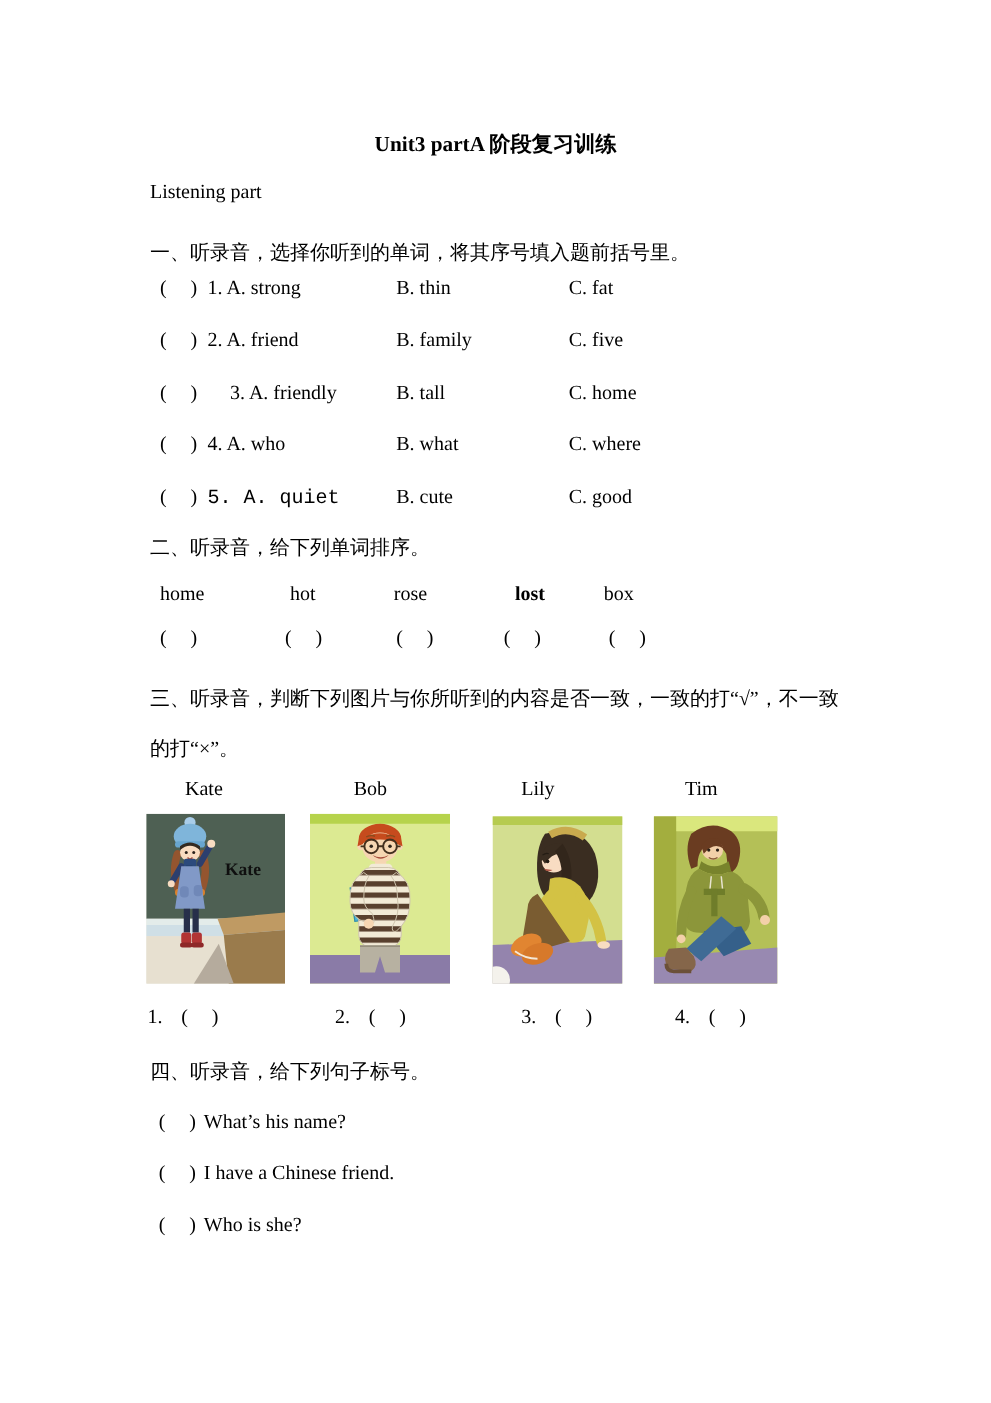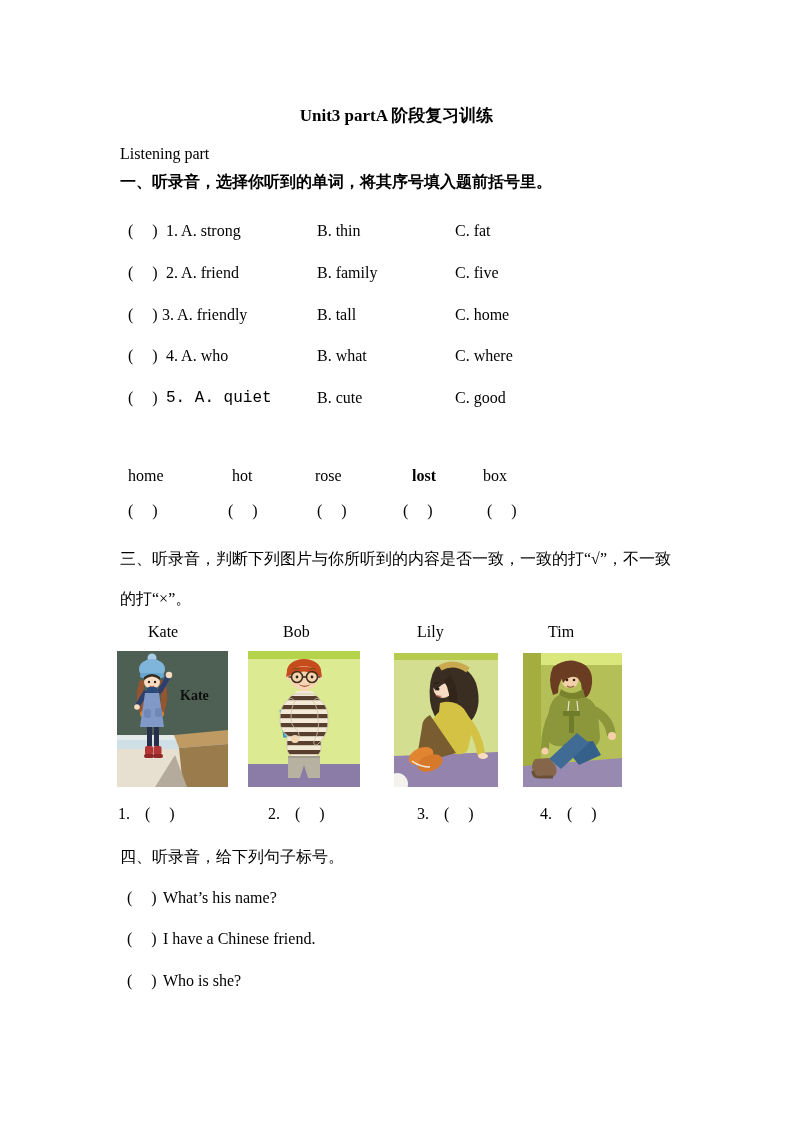--- a/index.html
+++ b/index.html
@@ -19,53 +19,54 @@
 </style>
 </head>
 <body>
 
 <div class="page">
 
   <div class="line title" style="top:104px; left:0;">Unit3 partA 阶段复习训练</div>
 
   <div class="line" style="top:145px; left:120px;">Listening part</div>
 
-  <div class="line" style="top:172px; left:120px;font-weight:bold;">一、听录音，选择你听到的单词，将其序号填入题前括号里。</div>
+  <div class="line" style="top:192px; left:120px;">一、听录音，选择你听到的单词，将其序号填入题前括号里。</div>
 
   <div class="line" style="top:222px; left:0; width:793px; height:22px;">
     <span class="cell" style="left:128px;"><span>(</span><span class="pgap"></span><span>)</span></span>
     <span class="cell" style="left:166px;">1. A. strong</span>
     <span class="cell" style="left:317px;">B. thin</span>
     <span class="cell" style="left:455px;">C. fat</span>
   </div>
   <div class="line" style="top:264px; left:0; width:793px; height:22px;">
     <span class="cell" style="left:128px;"><span>(</span><span class="pgap"></span><span>)</span></span>
     <span class="cell" style="left:166px;">2. A. friend</span>
     <span class="cell" style="left:317px;">B. family</span>
     <span class="cell" style="left:455px;text-align:right;">C. five</span>
   </div>
   <div class="line" style="top:306px; left:0; width:793px; height:22px;">
     <span class="cell" style="left:128px;"><span>(</span><span class="pgap"></span><span>)</span></span>
-    <span class="cell" style="left:162px;">3. A. friendly</span>
+    <span class="cell" style="left:184px;">3. A. friendly</span>
     <span class="cell" style="left:317px;">B. tall</span>
     <span class="cell" style="left:455px;">C. home</span>
   </div>
   <div class="line" style="top:347px; left:0; width:793px; height:22px;">
     <span class="cell" style="left:128px;"><span>(</span><span class="pgap"></span><span>)</span></span>
     <span class="cell" style="left:166px;">4. A. who</span>
     <span class="cell" style="left:317px;">B. what</span>
     <span class="cell" style="left:455px;">C. where</span>
   </div>
   <div class="line" style="top:389px; left:0; width:793px; height:22px;">
     <span class="cell" style="left:128px;"><span>(</span><span class="pgap"></span><span>)</span></span>
     <span class="cell" style="left:166px;font-family:Liberation Mono, monospace;">5. A. quiet</span>
     <span class="cell" style="left:317px;">B. cute</span>
     <span class="cell" style="left:455px;">C. good</span>
   </div>
 
+  <div class="line" style="top:428px; left:120px;">二、听录音，给下列单词排序。</div>
   <div class="line" style="top:467px; left:0; width:793px; height:22px;">
     <span class="cell" style="left:128px;">home</span>
     <span class="cell" style="left:232px;">hot</span>
     <span class="cell" style="left:315px;">rose</span>
     <span class="cell" style="left:412px;font-weight:bold;">lost</span>
     <span class="cell" style="left:483px;">box</span>
   </div>
   <div class="line" style="top:502px; left:0; width:793px; height:22px;">
     <span class="cell" style="left:128px;"><span>(</span><span class="pgap"></span><span>)</span></span>
     <span class="cell" style="left:228px;"><span>(</span><span class="pgap"></span><span>)</span></span>

